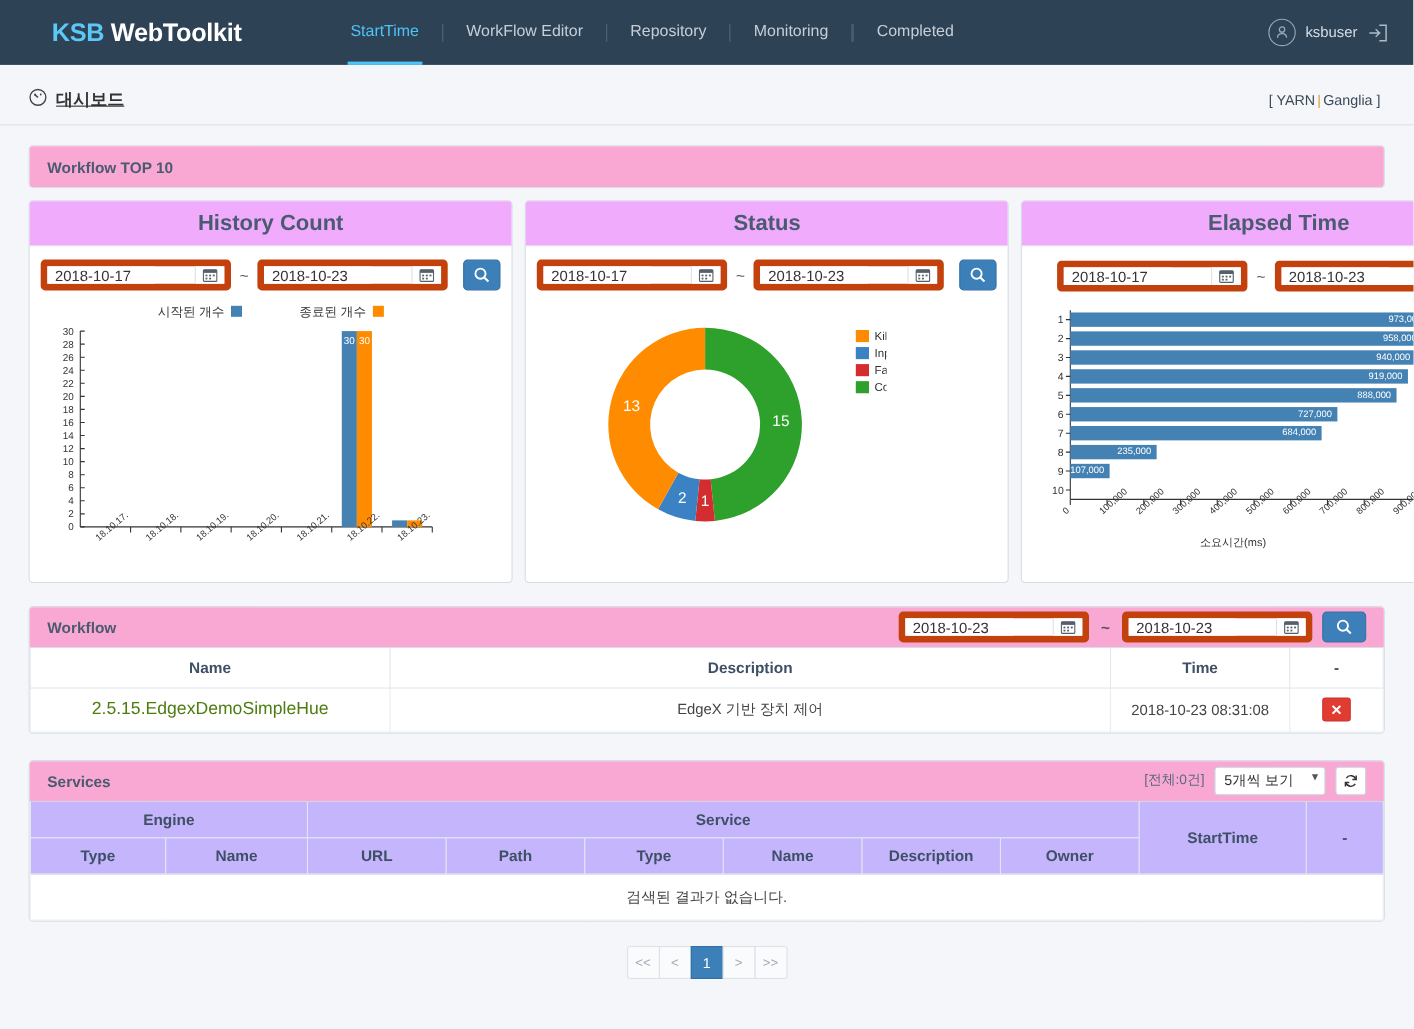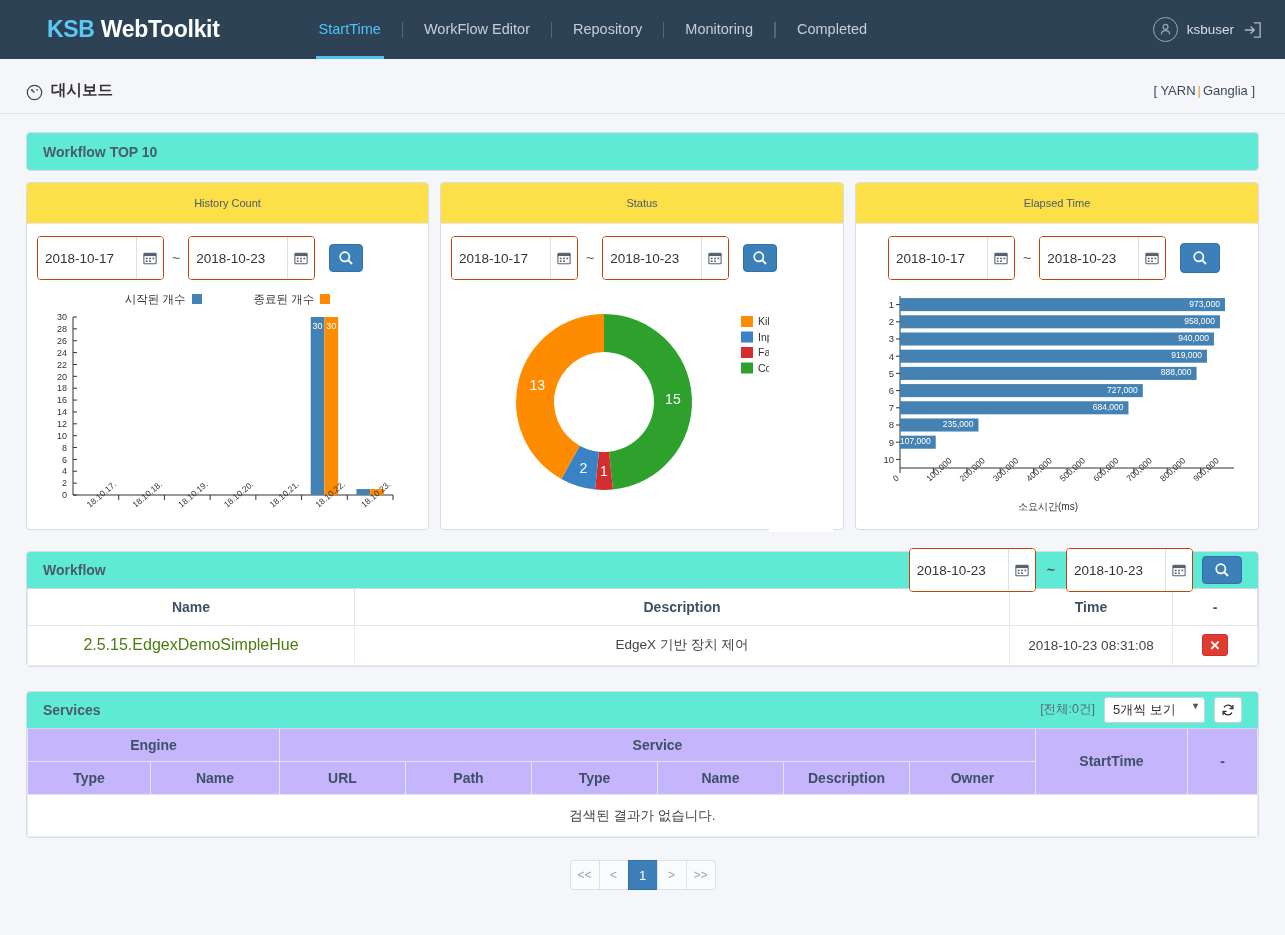--- a/index.html
+++ b/index.html
@@ -38,60 +38,60 @@
     display:flex;align-items:center;justify-content:center;}
   .uname{ color:#d7dee5; font-size:13.5px;}
   .logout-ic{ width:20px;height:18px;}
 
   
   .titlebar{
     height:46px; display:flex; align-items:center; padding:0 30px 0 26px;
     border-bottom:1px solid #dde3ea; background:#f4f6f9; position:relative;
     margin-top:9px;
   }
-  .title-left{ display:flex; align-items:flex-end; gap:8px;}
+  .title-left{ display:flex; align-items:flex-start; gap:8px;text-decoration:underline;}
   .gauge-ic{ width:17px;height:17px;}
   .page-title{ font-size:15.5px; font-weight:bold; color:#333; }
   .title-right{ margin-left:auto; font-size:13px; color:#3b4a59;}
   .title-right .bar{ color:#e79a2f; padding:0 2px;}
 
   
   .wrap{ padding:0 26px; }
   .panel{
     background:#fff; border:1px solid #d6dde5; border-radius:4px;
     margin-top:16px;
   }
   .panel-head{
-    background:#5eead4; border-bottom:1px solid #d2d9e2;
+    background:#f9a8d4; border-bottom:1px solid #d2d9e2;
     border-radius:3px 3px 0 0;
     padding:0 16px; height:37px; display:flex; align-items:center;
     font-size:14px; font-weight:bold; color:#4a5b70;
   }
   .panel-head.plain{ border-bottom:none; border-radius:3px;}
   .panel-head .right{ margin-left:auto; display:flex; align-items:center; gap:9px;}
 
   
   .cards{ display:flex; gap:11px; margin-top:11px; }
   .card{
     flex:1; background:#fff; border:1px solid #d6dde5; border-radius:4px;
     height:348px; position:relative;
   }
   .card-head{
-    height:41px; background:#fde047; border-bottom:1px solid #e2e7ee;
+    height:41px; background:#f0abfc; border-bottom:1px solid #e2e7ee;
     border-radius:3px 3px 0 0;
     display:flex; align-items:center; justify-content:center;
-    font-size:11px; font-weight:normal; color:#4a5b70;
+    font-size:20px; font-weight:bold; color:#4a5b70;
   }
   .card-body{ padding:12px 10px 6px 10px; height:306px; position:relative;}
 
   
   .daterange{ display:flex; align-items:center; gap:6px; }
   .dpick{
-    display:flex; align-items:stretch; border:1px solid #c2410c; border-radius:4px;
-    background:#fff; overflow:hidden; height:44px;
+    display:flex; align-items:stretch; border:6px solid #c2410c; border-radius:4px;
+    background:#fff; overflow:hidden; height:28px;gap:36px;
   }
   .dpick input{
     border:0; outline:0; width:98px; font-size:13.5px; color:#333;
     padding:0 7px; font-family:"Liberation Sans",sans-serif; background:#fff;
   }
   .dpick .calbtn{
     width:27px; border-left:1px solid #dbe1e8; background:#fff;
     display:flex;align-items:center;justify-content:center; cursor:pointer;
   }
   .tilde{ font-size:14px; color:#555; padding:0 2px;}

